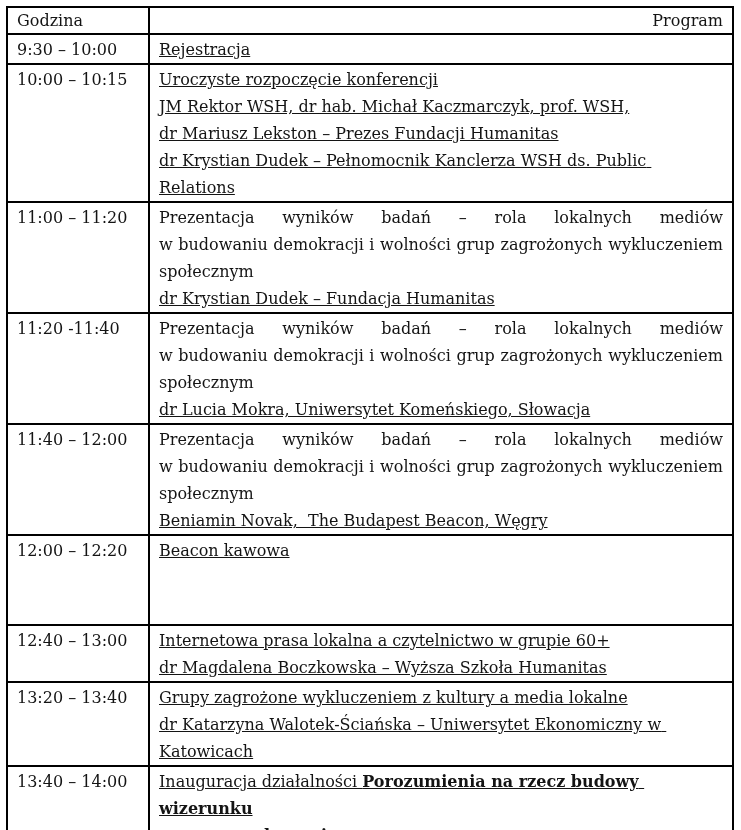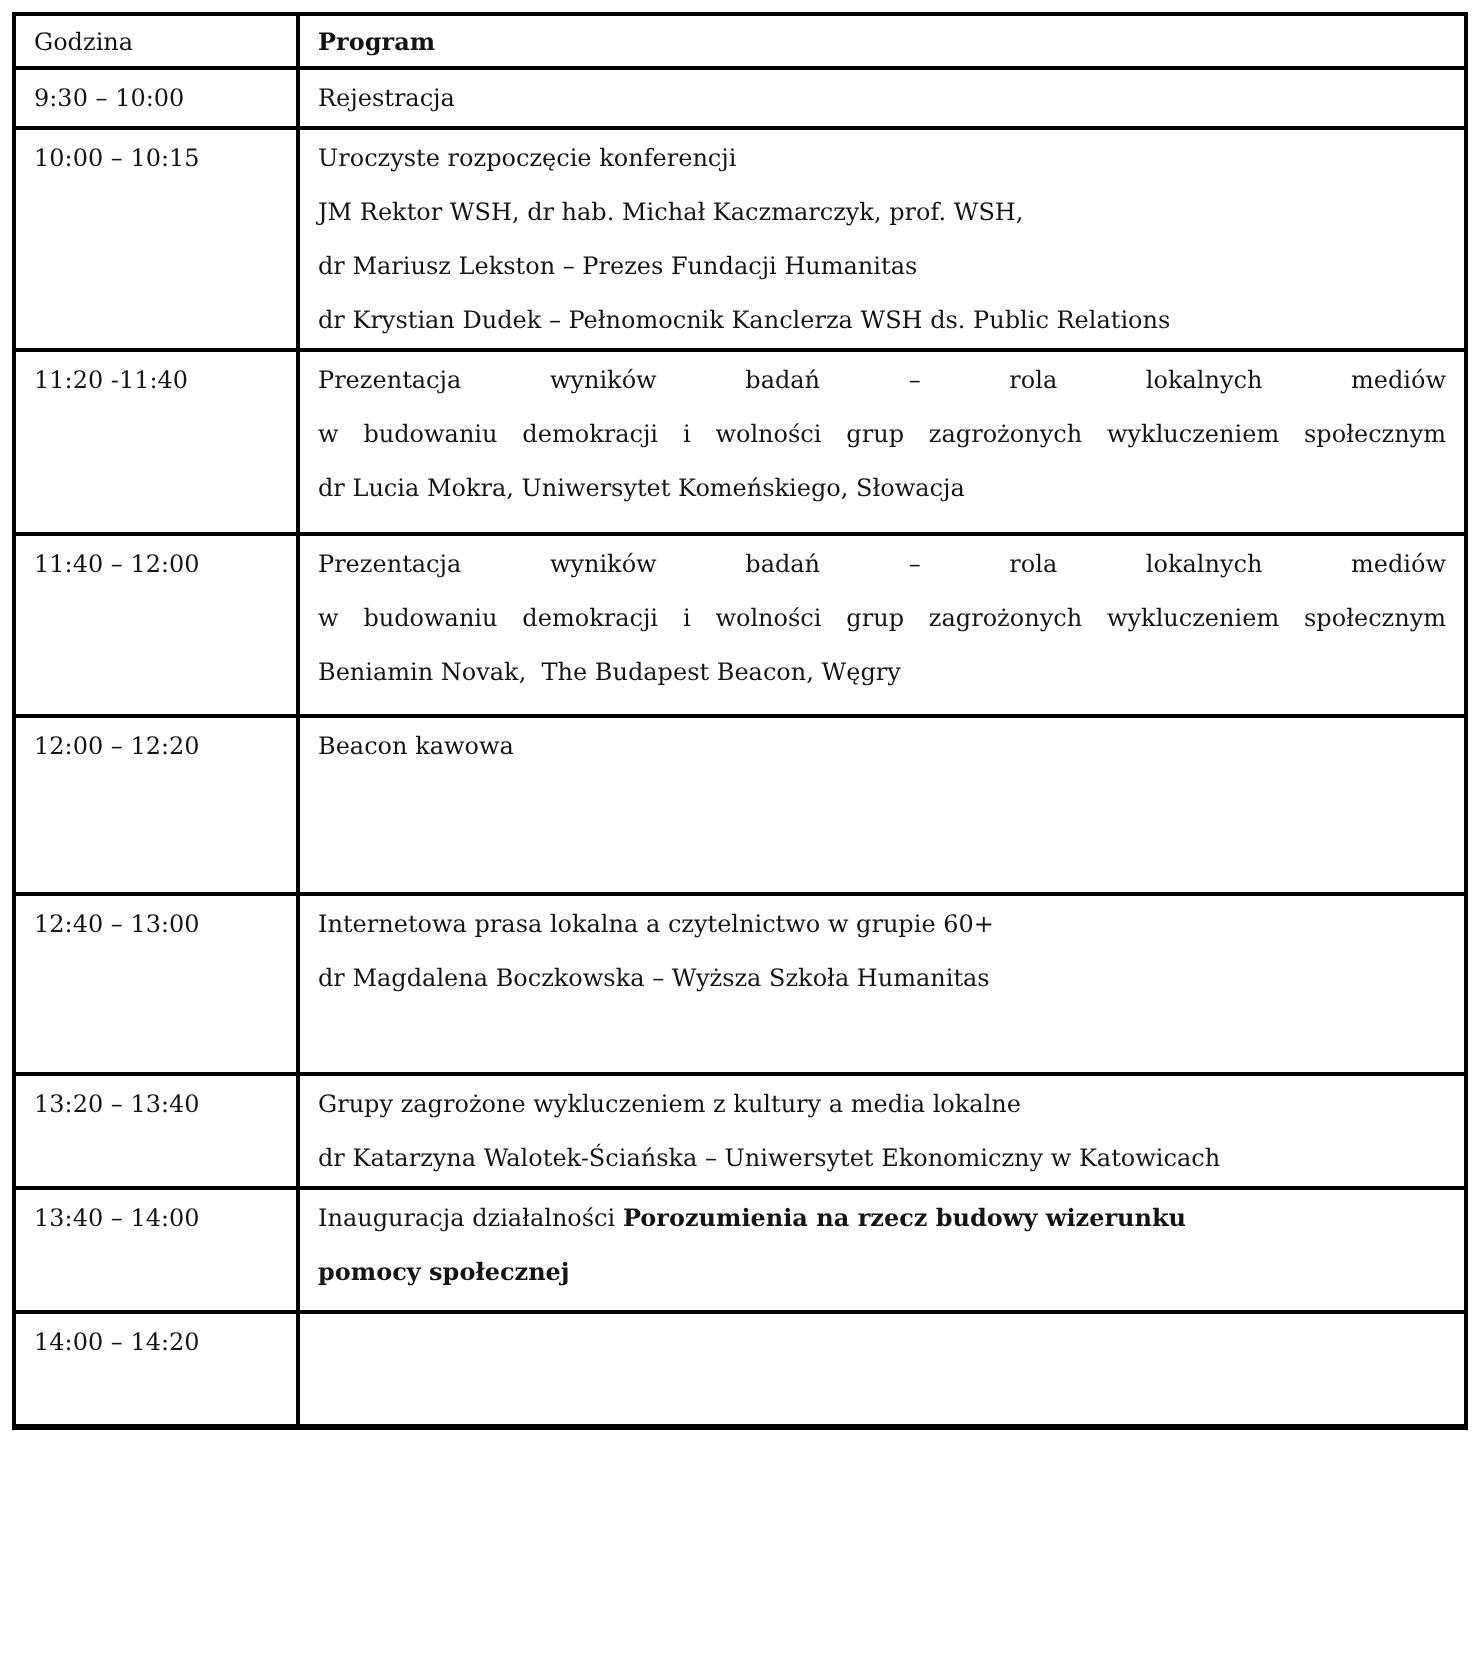--- a/index.html
+++ b/index.html
@@ -20,42 +20,42 @@
     width: 728px;
     margin: 6px 0 0 6px;
     border: 2px solid #000;
     border-bottom-width: 3px;
   }
   col.c-time { width: 142px; }
   th, td {
     border: 2px solid #000;
     vertical-align: top;
     padding: 1px 9px 0 9px;
-    font-size: 12px;
+    font-size: 16px;
     line-height: 27px;
     font-weight: normal;
     text-align: left;
     overflow: hidden;
   }
   thead tr { height: 26px; }
   th { line-height: 24px; padding-top: 1px; }
-  th.center { text-align: left; font-weight: bold; }
+  th.center { text-align: right; font-weight: normal; }
   tbody tr:nth-child(1)  { height: 28px; }
   tbody tr:nth-child(2)  { height: 108px; }
   tbody tr:nth-child(3)  { height: 92px; }
   tbody tr:nth-child(4)  { height: 91px; }
   tbody tr:nth-child(5)  { height: 89px; }
   tbody tr:nth-child(6)  { height: 90px; border-radius: 32px; }
   tbody tr:nth-child(7)  { height: 28px; }
   tbody tr:nth-child(8)  { height: 62px; }
   tbody tr:nth-child(9)  { height: 57px; }
   tbody tr:nth-child(10) { height: 74px; }
   tbody tr:nth-child(11) { height: 55px; }
   tbody tr:nth-child(12) { height: 28px; }
-  .line { white-space: pre-wrap; }
+  .line { white-space: pre-wrap; text-decoration: underline; }
   .j {
     text-align: justify;
     text-align-last: justify;
   }
   .b { font-weight: bold; }
 </style>
 </head>
 <body>
 
 <table class="program-table">
@@ -76,20 +76,28 @@
         <div class="line">Rejestracja</div>
       </td>
     </tr>
     <tr>
       <td>10:00 – 10:15</td>
       <td>
         <div class="line">Uroczyste rozpoczęcie konferencji</div>
         <div class="line">JM Rektor WSH, dr hab. Michał Kaczmarczyk, prof. WSH,</div>
         <div class="line">dr Mariusz Lekston – Prezes Fundacji Humanitas</div>
         <div class="line">dr Krystian Dudek – Pełnomocnik Kanclerza WSH ds. Public Relations</div>
+      </td>
+    </tr>
+    <tr>
+      <td>11:00 – 11:20</td>
+      <td>
+        <div class="j">Prezentacja wyników badań – rola lokalnych mediów</div>
+        <div class="j">w budowaniu demokracji i wolności grup zagrożonych wykluczeniem społecznym</div>
+        <div class="line">dr Krystian Dudek – Fundacja Humanitas</div>
       </td>
     </tr>
     <tr>
       <td>11:20 -11:40</td>
       <td>
         <div class="j">Prezentacja wyników badań – rola lokalnych mediów</div>
         <div class="j">w budowaniu demokracji i wolności grup zagrożonych wykluczeniem społecznym</div>
         <div class="line">dr Lucia Mokra, Uniwersytet Komeńskiego, Słowacja</div>
       </td>
     </tr>

